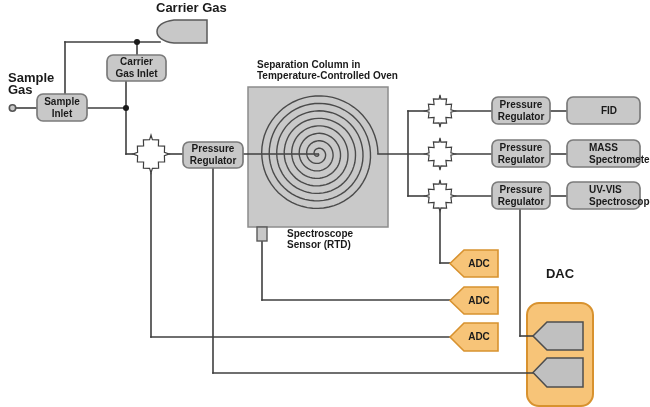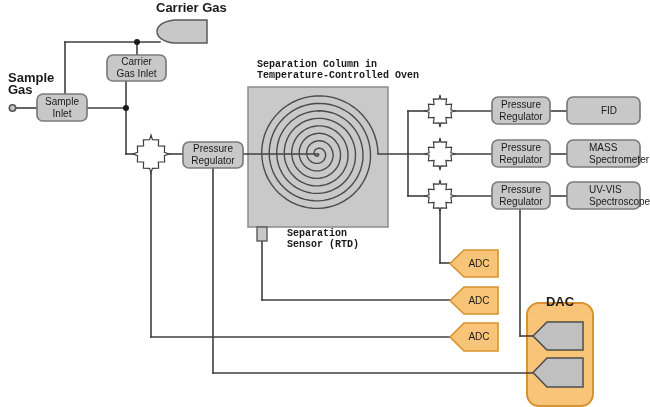--- a/index.html
+++ b/index.html
@@ -19,24 +19,24 @@
   .tank{fill:var(--box-fill);stroke:#5a5a5a;stroke-width:1.5;}
   .stub{fill:var(--box-fill);stroke:#5a5a5a;stroke-width:1.4;}
   .port{fill:var(--box-fill);stroke:#555555;stroke-width:1.6;}
   .adcshape{fill:var(--orange-fill);stroke:var(--orange-border);stroke-width:1.6;}
   .dacbox{fill:var(--orange-fill);stroke:var(--orange-border);stroke-width:2;}
   .dacpent{fill:var(--pentagon-fill);stroke:var(--pentagon-border);stroke-width:1.5;}
   .dot{fill:#1a1a1a;}
   .lbl{position:absolute;font-weight:bold;white-space:pre-line;line-height:12px;
     font-size:13px;color:var(--text);}
   .boxlbl{position:absolute;display:flex;align-items:center;justify-content:center;
-    text-align:center;font-weight:normal;font-size:10px;line-height:12px;
+    text-align:center;font-weight:bold;font-size:10px;line-height:12px;
     white-space:pre-line;color:var(--text);}
   .boxlbl.leftal{justify-content:flex-start;text-align:left;padding-left:22px;box-sizing:border-box;}
-  .small{font-size:10px;line-height:11px;font-family:Liberation Mono, monospace;}
+  .small{font-size:10px;line-height:11px;}
 </style>
 </head>
 <body>
 
 <div class="canvas">
   <svg width="650" height="407" viewBox="0 0 650 407">
     <g>
       <rect class="ovenbox" x="248" y="87" width="140" height="140"></rect>
       <rect class="dacbox" x="527" y="303" width="66" height="103" rx="12"></rect>
     </g>
@@ -101,23 +101,23 @@
         <path d="M 440 138 L 440.9 142.2 L 446.6 141.8 L 445.9 147.5 L 451.6 147.2 L 450.9 152.8 L 455 154 L 450.9 155.2 L 451.6 160.8 L 445.9 160.5 L 446.6 166.2 L 440.9 165.8 L 440 170 L 439.1 165.8 L 433.4 166.2 L 434.1 160.5 L 428.4 160.8 L 429.1 155.2 L 425 154 L 429.1 152.8 L 428.4 147.2 L 434.1 147.5 L 433.4 141.8 L 439.1 142.2 L 440 138 Z" class="diamond"></path>
         <path d="M 440 180 L 440.9 184.2 L 446.6 183.8 L 445.9 189.5 L 451.6 189.2 L 450.9 194.8 L 455 196 L 450.9 197.2 L 451.6 202.8 L 445.9 202.5 L 446.6 208.2 L 440.9 207.8 L 440 212 L 439.1 207.8 L 433.4 208.2 L 434.1 202.5 L 428.4 202.8 L 429.1 197.2 L 425 196 L 429.1 194.8 L 428.4 189.2 L 434.1 189.5 L 433.4 183.8 L 439.1 184.2 L 440 180 Z" class="diamond"></path>
       </g>
   </svg>
 
   <div class="lbl" style="left:8px;top:72px;">Sample
 Gas</div>
   <div class="lbl" style="left:156px;top:2px;">Carrier Gas</div>
   <div class="lbl small" style="left:257px;top:59px;">Separation Column in
 Temperature-Controlled Oven</div>
-  <div class="lbl small" style="left:287px;top:228px;">Separation
+  <div class="lbl small" style="left:287px;top:228px;">Spectroscope
 Sensor (RTD)</div>
-  <div class="lbl" style="left:527px;top:296px;width:66px;text-align:center;">DAC</div>
+  <div class="lbl" style="left:527px;top:268px;width:66px;text-align:center;">DAC</div>
 
   <div class="boxlbl" style="left:37px;top:94px;width:50px;height:27px;">Sample
 Inlet</div>
   <div class="boxlbl" style="left:107px;top:55px;width:59px;height:26px;">Carrier
 Gas Inlet</div>
   <div class="boxlbl" style="left:183px;top:142px;width:60px;height:26px;">Pressure
 Regulator</div>
   <div class="boxlbl" style="left:492px;top:97px;width:58px;height:27px;">Pressure
 Regulator</div>
   <div class="boxlbl" style="left:492px;top:140px;width:58px;height:27px;">Pressure

